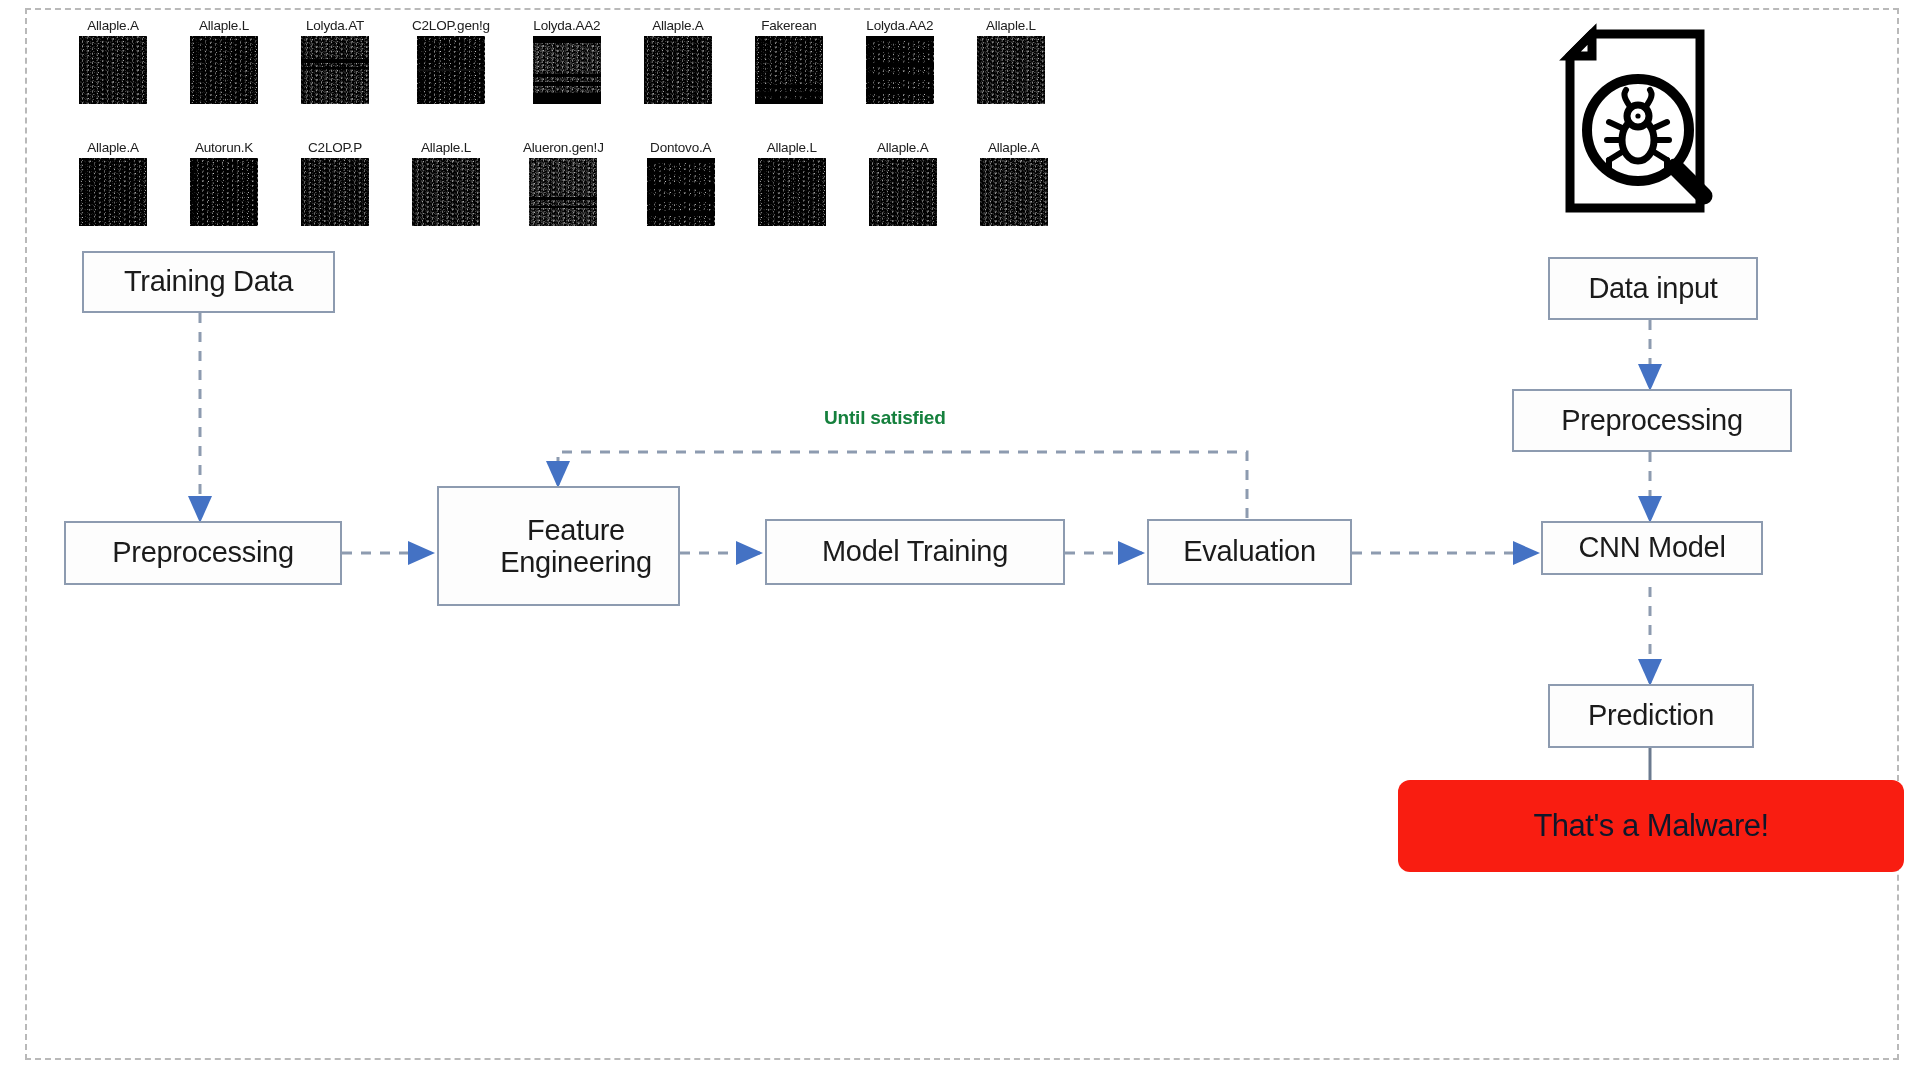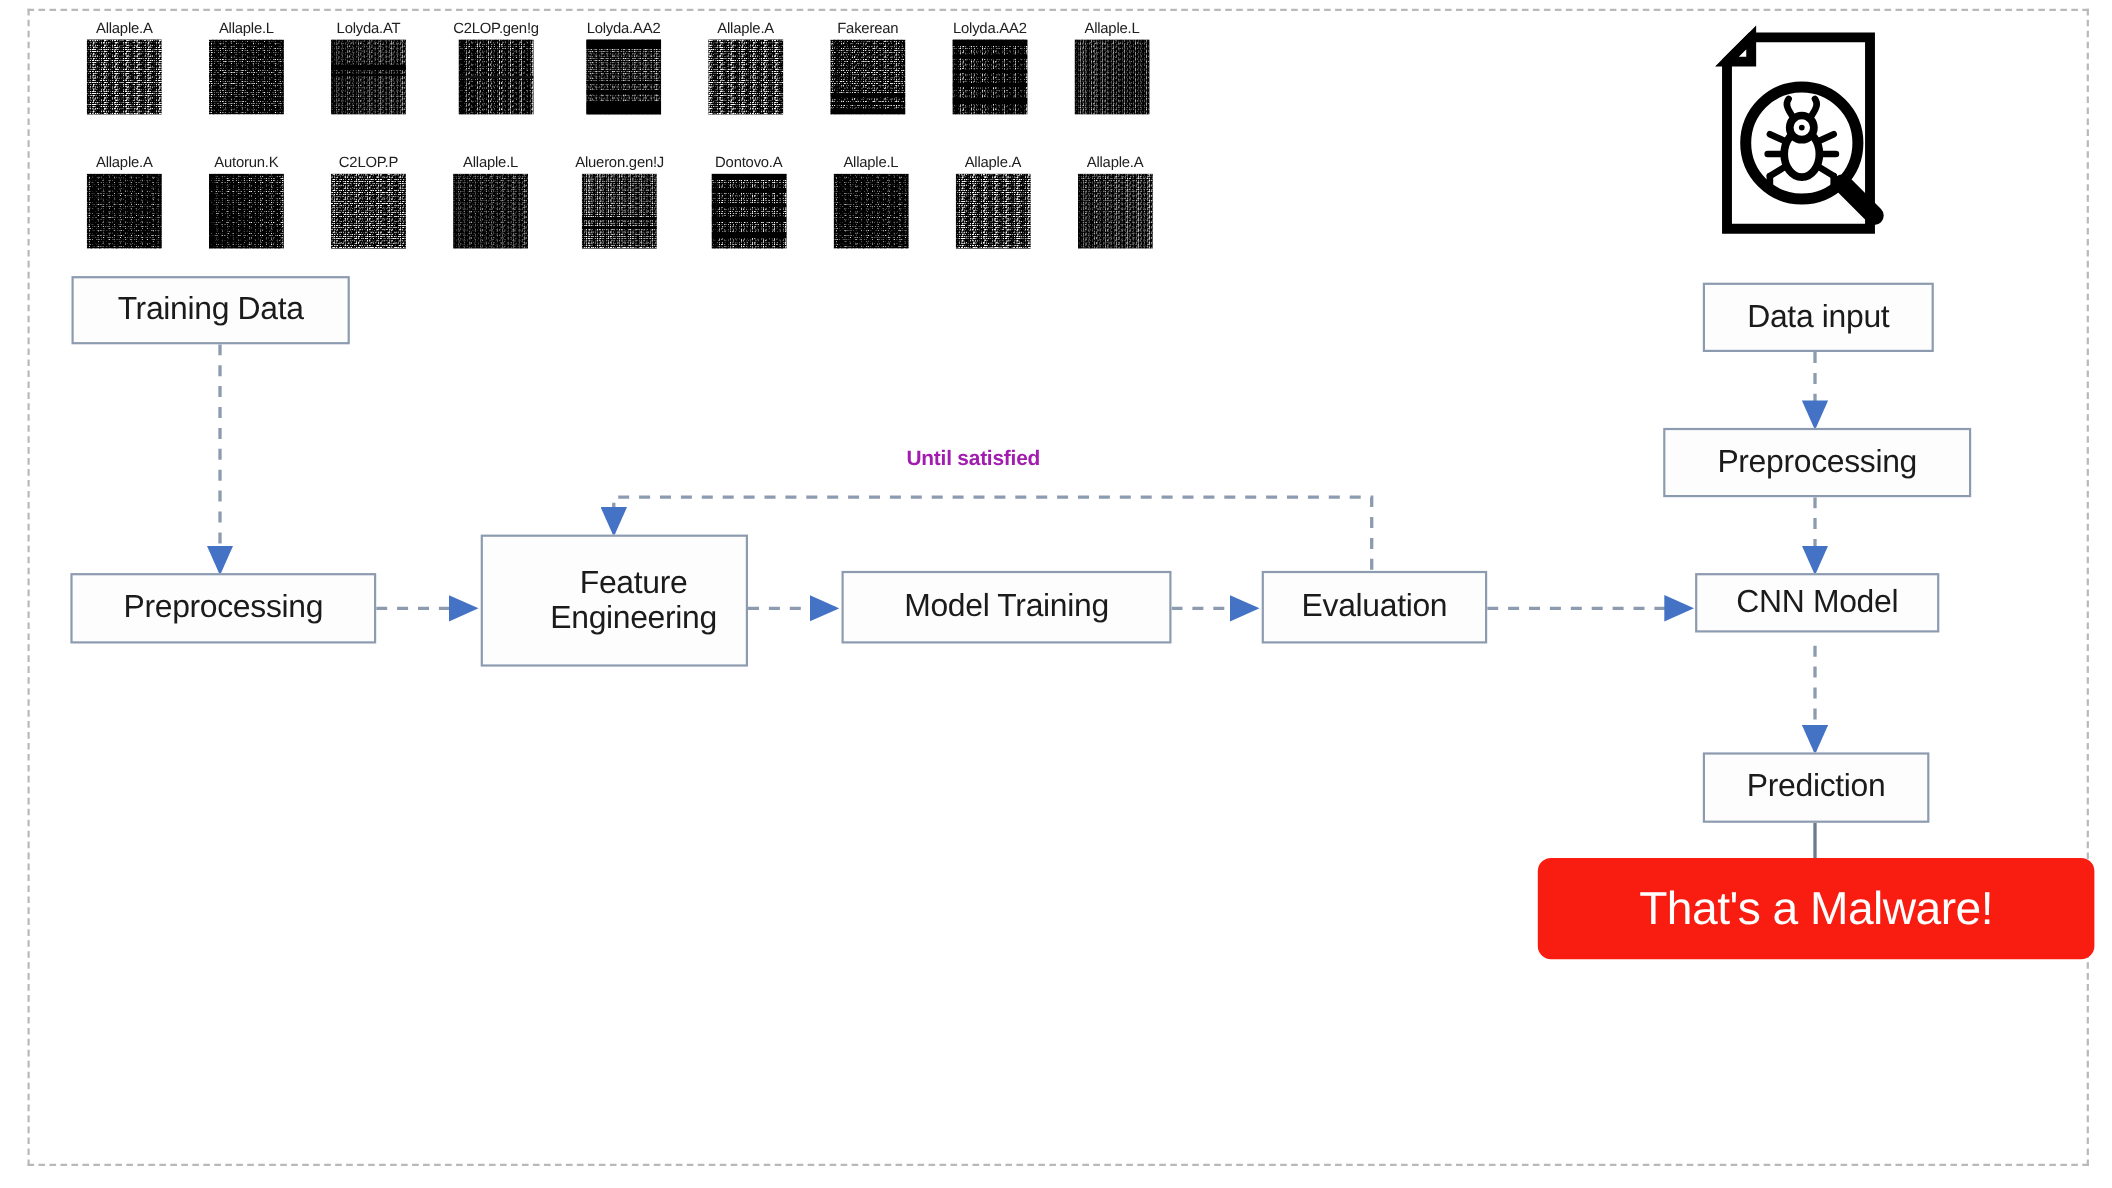--- a/index.html
+++ b/index.html
@@ -146,32 +146,32 @@
 
   
   #alert-banner {
     position: absolute;
     box-sizing: border-box;
     background: #f91d11;
     border-radius: 12px;
     display: flex;
     align-items: center;
     justify-content: center;
-    color: #ffffff;
-    font-size: 42px;
+    color: #0f172a;
+    font-size: 31px;
     letter-spacing: -0.5px;
     font-family: "Liberation Sans", sans-serif;
   }
 
   
   #loop-caption {
     position: absolute;
     font-size: 19px;
     font-weight: bold;
-    color: #a21caf;
+    color: #15803d;
     letter-spacing: -0.2px;
     font-family: "Liberation Sans", sans-serif;
     white-space: nowrap;
   }
 
   
   #connectors {
     position: absolute;
     left: 0;
     top: 0;
@@ -361,21 +361,21 @@
 
     <line x1="1650" y1="320" x2="1650" y2="388" stroke="#8d9bb0" stroke-width="3" stroke-dasharray="10 9" marker-end="url(#arrowhead)"></line>
 
     <line x1="1650" y1="452" x2="1650" y2="520" stroke="#8d9bb0" stroke-width="3" stroke-dasharray="10 9" marker-end="url(#arrowhead)"></line>
 
     <line x1="1650" y1="587" x2="1650" y2="683" stroke="#8d9bb0" stroke-width="3" stroke-dasharray="10 9" marker-end="url(#arrowhead)"></line>
 
     <line x1="1650" y1="748" x2="1650" y2="782" stroke="#6b7a8f" stroke-width="3"></line>
   </svg>
 
-  <div class="node" style="left:65px; top:251px; width:253px; height:62px;">
+  <div class="node" style="left:82px; top:251px; width:253px; height:62px;">
     <span>Training Data</span>
   </div>
 
   <div class="node" style="left:64px; top:521px; width:278px; height:64px;">
     <span>Preprocessing</span>
   </div>
 
   <div class="node two-line" style="left:437px; top:486px; width:243px; height:120px; flex-direction:column;padding-left:35px;">
     <span>Feature</span>
     <span>Engineering</span>

